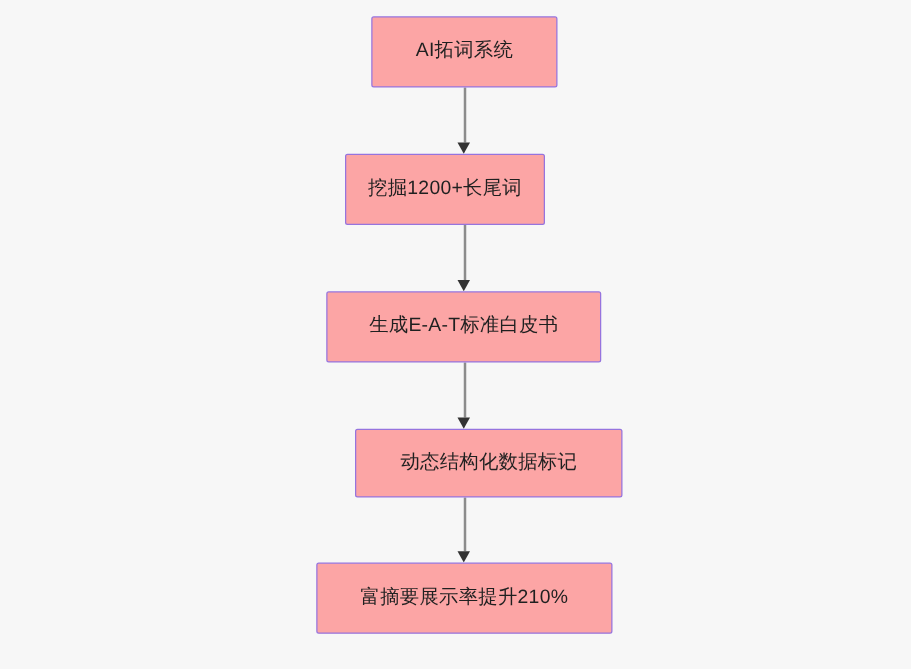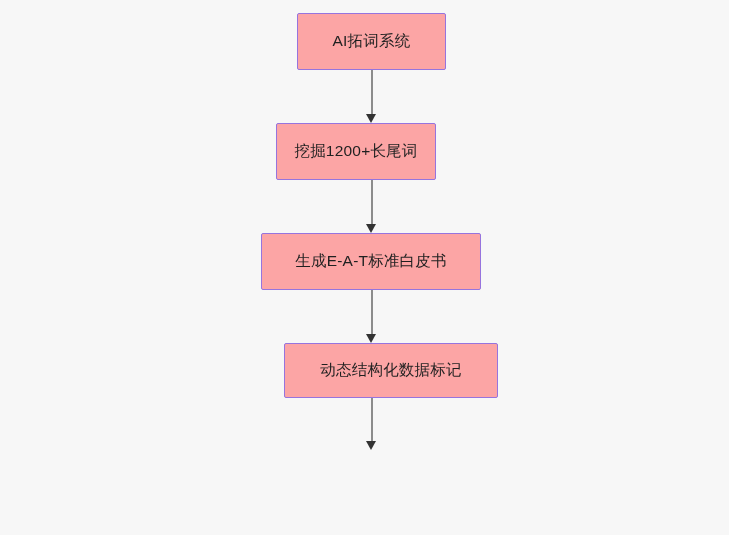--- a/index.html
+++ b/index.html
@@ -88,14 +88,17 @@
   </div>
 
   <div class="node" style="left:261px; top:233px; width:220px; height:57px;text-align:center;">
     <span class="node-label">生成E-A-T标准白皮书</span>
   </div>
 
   <div class="node" style="left:264px; top:343px; width:214px; height:55px;margin-left:20px;">
     <span class="node-label">动态结构化数据标记</span>
   </div>
 
+  <div class="node" style="left:253px; top:450px; width:237px; height:57px;">
+    <span class="node-label">富摘要展示率提升210%</span>
+  </div>
 
 </div>
 
 </body></html>

